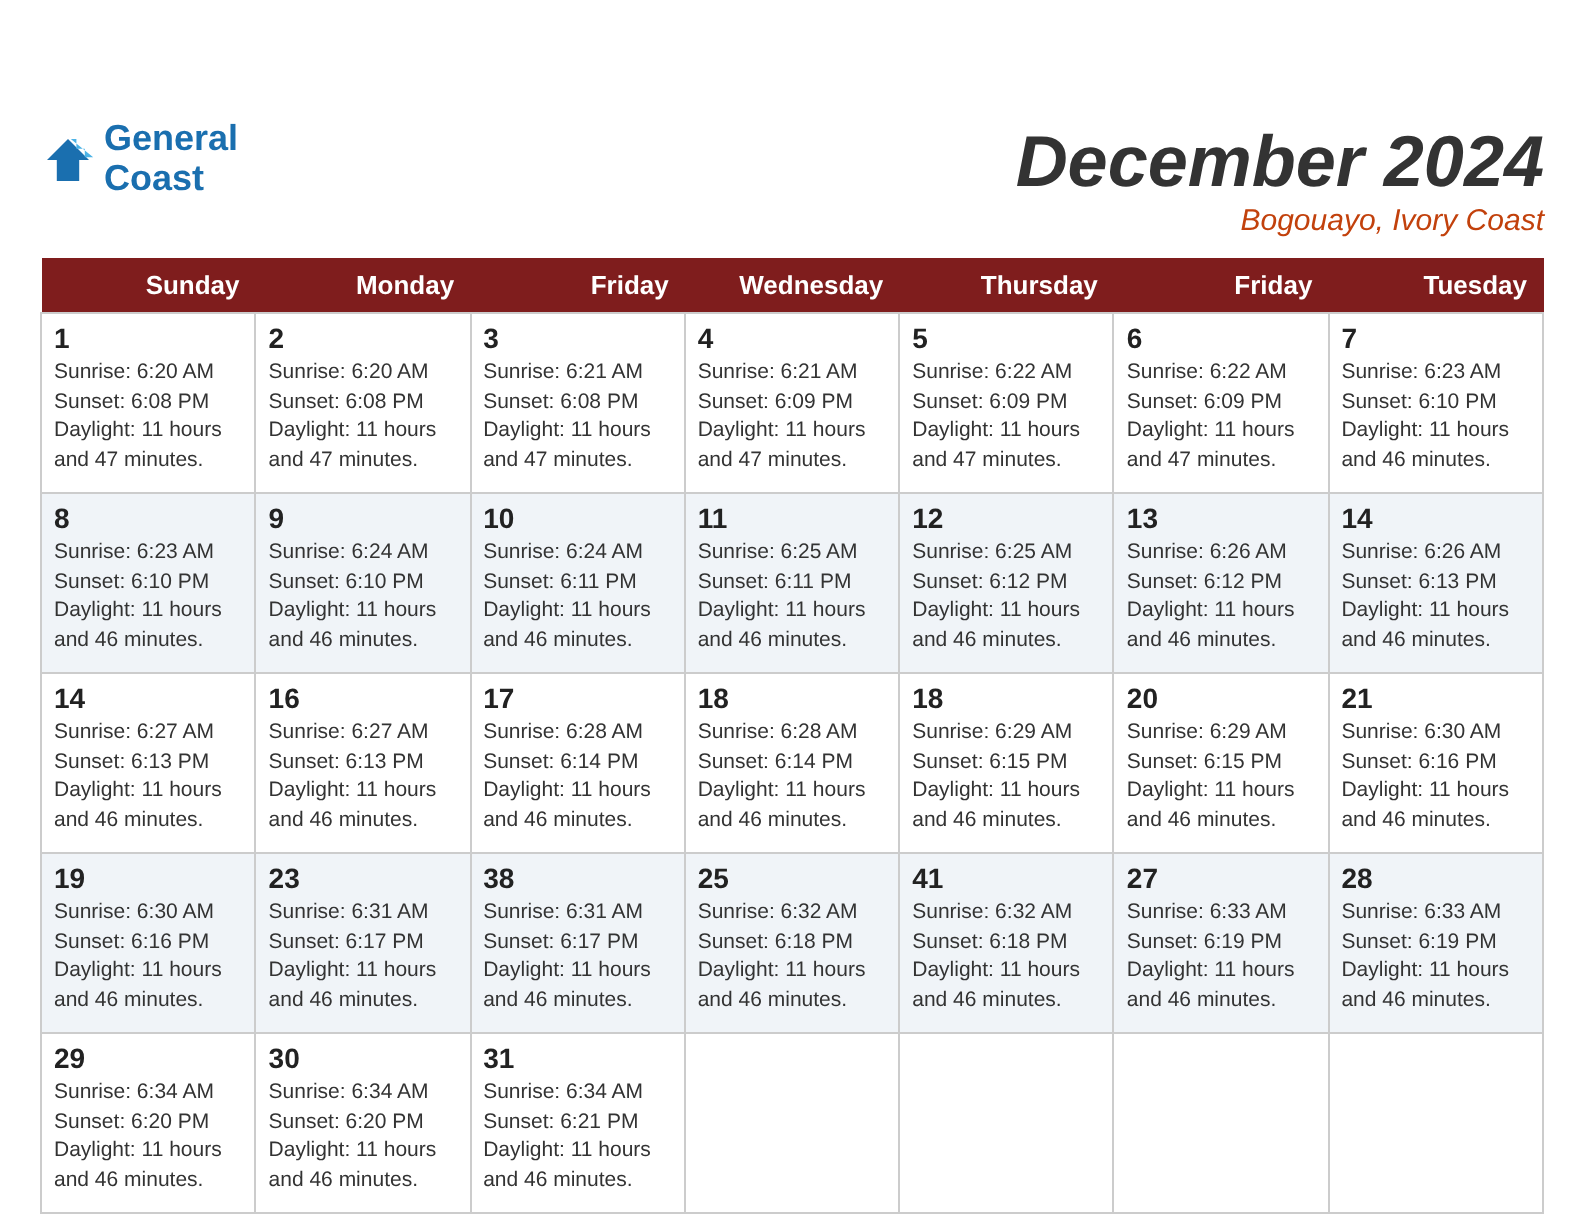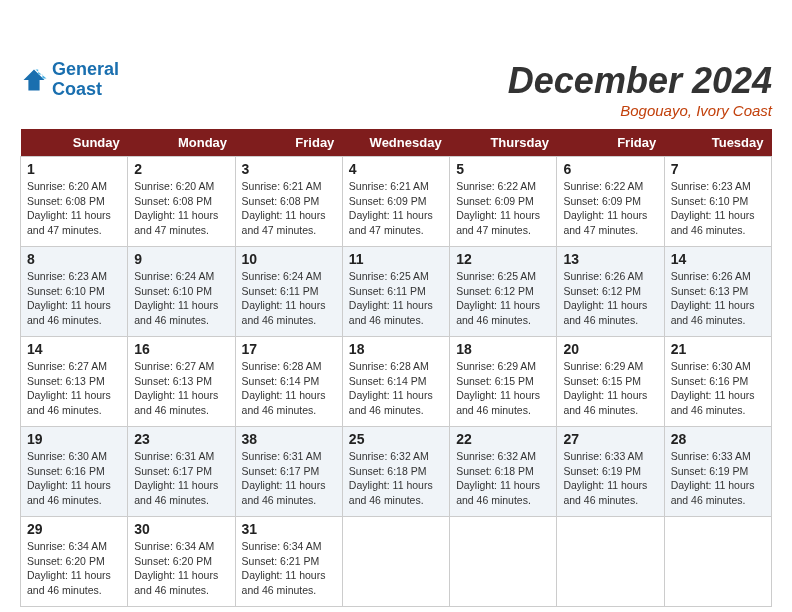--- a/index.html
+++ b/index.html
@@ -220,21 +220,21 @@
         </td>
         <td>
           <span class="day-num">38</span>
           <div class="day-detail">Sunrise: 6:31 AM<br>Sunset: 6:17 PM<br>Daylight: 11 hours<br>and 46 minutes.</div>
         </td>
         <td>
           <span class="day-num">25</span>
           <div class="day-detail">Sunrise: 6:32 AM<br>Sunset: 6:18 PM<br>Daylight: 11 hours<br>and 46 minutes.</div>
         </td>
         <td>
-          <span class="day-num">22</span>
+          <span class="day-num">41</span>
           <div class="day-detail">Sunrise: 6:32 AM<br>Sunset: 6:18 PM<br>Daylight: 11 hours<br>and 46 minutes.</div>
         </td>
         <td>
           <span class="day-num">27</span>
           <div class="day-detail">Sunrise: 6:33 AM<br>Sunset: 6:19 PM<br>Daylight: 11 hours<br>and 46 minutes.</div>
         </td>
         <td>
           <span class="day-num">28</span>
           <div class="day-detail">Sunrise: 6:33 AM<br>Sunset: 6:19 PM<br>Daylight: 11 hours<br>and 46 minutes.</div>
         </td>

